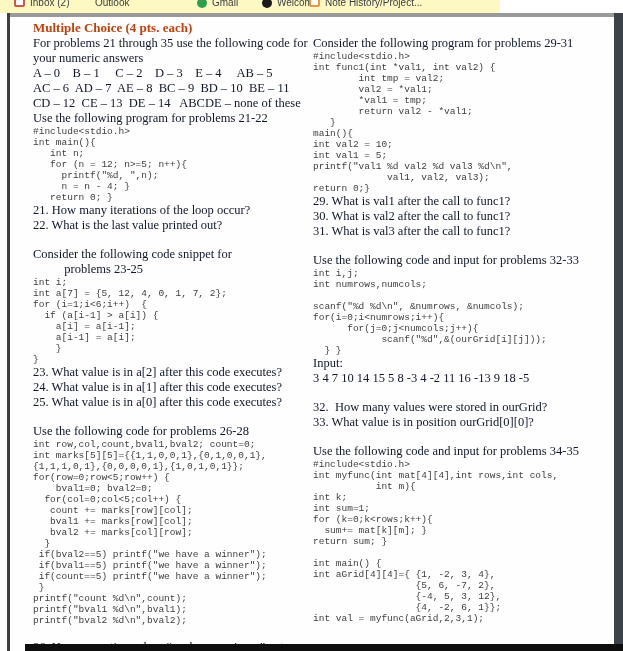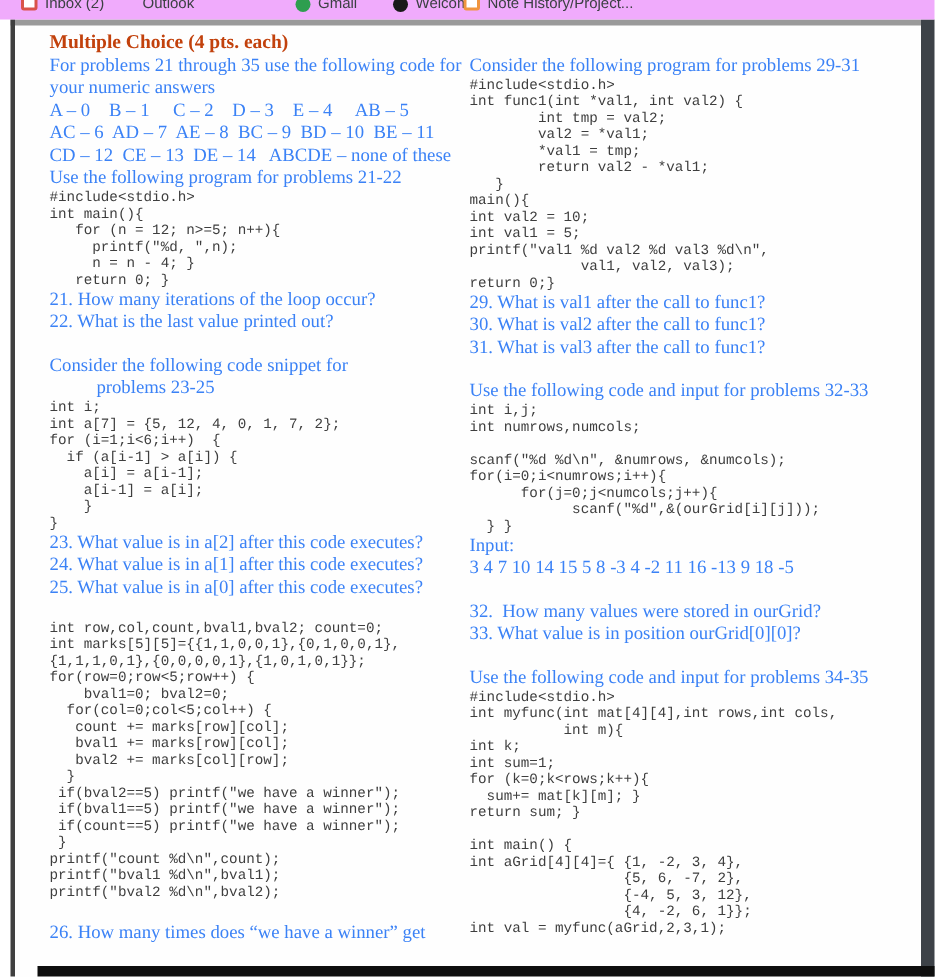--- a/index.html
+++ b/index.html
@@ -1,21 +1,21 @@
 <!DOCTYPE html>
 <html><head>
 <meta charset="utf-8">
 <style>
   html,body{margin:0;padding:0;}
   body{
     width:623px;height:651px;position:relative;overflow:hidden;
     background:#ffffff;font-family:"Liberation Serif",serif;
   }
   
-  .bar{position:absolute;left:0;top:0;width:623px;height:13px;background:#f0abfc;overflow:hidden;z-index:3;}
+  .bar{position:absolute;left:0;top:0;width:500px;height:13px;background:#fef9c3;overflow:hidden;z-index:3;}
   .bar-item{position:absolute;top:-3px;display:flex;align-items:center;gap:5px;
     font-family:"Liberation Sans",sans-serif;font-size:10px;color:#3c4043;white-space:nowrap;cursor:default;}
   .bar-item:nth-child(1){left:14px;}
   .bar-item:nth-child(2){left:95px;}
   .bar-item:nth-child(3){left:197px;}
   .bar-item:nth-child(4){left:262px;}
   .bar-item:nth-child(5){left:309px;}
   .icon{display:inline-block;flex:none;box-sizing:border-box;}
   .icon-circle{width:10px;height:10px;border-radius:50%;}
   .icon-outline{width:11px;height:9px;border-radius:2px;background:#fff;}
@@ -23,21 +23,21 @@
   .frame-top{position:absolute;left:7px;top:13px;width:607px;height:4px;background:#9a9a9a;z-index:2;}
   .frame-left{position:absolute;left:7px;top:13px;width:3px;height:638px;background:#3f3f3f;z-index:2;}
   .side-right{position:absolute;left:614px;top:13px;width:9px;height:638px;background:#3d4248;z-index:2;}
   .bottom-bar{position:absolute;left:25px;top:644px;width:598px;height:7px;background:#0e0e0e;z-index:6;}
   
   .page{position:absolute;left:10px;top:17px;width:604px;height:634px;background:#fefefe;overflow:hidden;z-index:1;}
   .col{position:absolute;top:3px;}
   .col-left{left:23px;width:278px;}
   .col-right{left:303px;width:272px;padding-top:16px;}
   .heading-line{font-size:13px;font-weight:bold;line-height:16px;color:#c2410c;white-space:pre-wrap;}
-  .text-line{font-size:12.5px;line-height:15px;color:#3b82f6;white-space:pre-wrap;}
+  .text-line{font-size:12.5px;line-height:15px;color:#0f172a;white-space:pre-wrap;}
   .code-line{font-family:"Liberation Mono","DejaVu Sans Mono",monospace;font-size:9.5px;line-height:11px;
     min-height:11px;color:#3e3e3e;white-space:pre;}
   .spacer{height:14px;}
 </style>
 </head>
 <body>
 
 <div class="bar" id="tab-bar">
     <div class="bar-item">
       <span class="icon icon-outline" style="border: 2px solid rgb(217, 83, 74);"></span>
@@ -67,20 +67,21 @@
   <div class="col col-left" id="col-left">
       <div class="heading-line">Multiple Choice (4 pts. each)</div>
       <div class="text-line">For problems 21 through 35 use the following code for</div>
       <div class="text-line">your numeric answers</div>
       <div class="text-line">A – 0    B – 1     C – 2    D – 3    E – 4     AB – 5</div>
       <div class="text-line">AC – 6  AD – 7  AE – 8  BC – 9  BD – 10  BE – 11</div>
       <div class="text-line">CD – 12  CE – 13  DE – 14   ABCDE – none of these</div>
       <div class="text-line">Use the following program for problems 21-22</div>
       <div class="code-line">#include&lt;stdio.h&gt;</div>
       <div class="code-line">int main(){</div>
+      <div class="code-line">   int n;</div>
       <div class="code-line">   for (n = 12; n&gt;=5; n++){</div>
       <div class="code-line">     printf("%d, ",n);</div>
       <div class="code-line">     n = n - 4; }</div>
       <div class="code-line">   return 0; }</div>
       <div class="text-line">21. How many iterations of the loop occur?</div>
       <div class="text-line">22. What is the last value printed out?</div>
       <div class="spacer"></div>
       <div class="text-line">Consider the following code snippet for</div>
       <div class="text-line">          problems 23-25</div>
       <div class="code-line">int i;</div>
@@ -88,20 +89,21 @@
       <div class="code-line">for (i=1;i&lt;6;i++)  {</div>
       <div class="code-line">  if (a[i-1] &gt; a[i]) {</div>
       <div class="code-line">    a[i] = a[i-1];</div>
       <div class="code-line">    a[i-1] = a[i];</div>
       <div class="code-line">    }</div>
       <div class="code-line">}</div>
       <div class="text-line">23. What value is in a[2] after this code executes?</div>
       <div class="text-line">24. What value is in a[1] after this code executes?</div>
       <div class="text-line">25. What value is in a[0] after this code executes?</div>
       <div class="spacer"></div>
+      <div class="text-line">Use the following code for problems 26-28</div>
       <div class="code-line">int row,col,count,bval1,bval2; count=0;</div>
       <div class="code-line">int marks[5][5]={{1,1,0,0,1},{0,1,0,0,1},</div>
       <div class="code-line">{1,1,1,0,1},{0,0,0,0,1},{1,0,1,0,1}};</div>
       <div class="code-line">for(row=0;row&lt;5;row++) {</div>
       <div class="code-line">    bval1=0; bval2=0;</div>
       <div class="code-line">  for(col=0;col&lt;5;col++) {</div>
       <div class="code-line">   count += marks[row][col];</div>
       <div class="code-line">   bval1 += marks[row][col];</div>
       <div class="code-line">   bval2 += marks[col][row];</div>
       <div class="code-line">  }</div>

